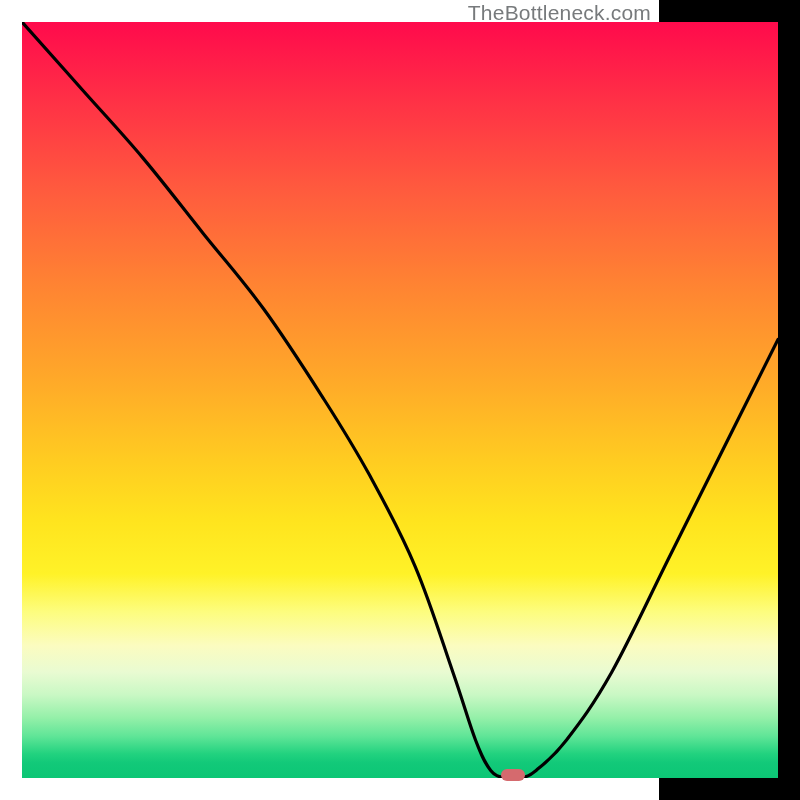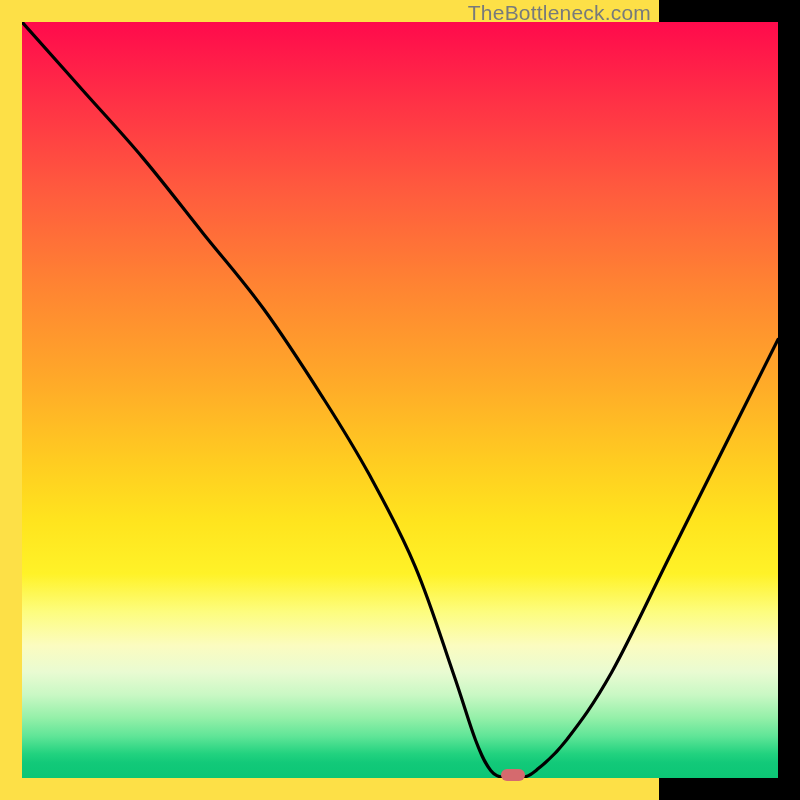--- a/index.html
+++ b/index.html
@@ -9,21 +9,21 @@
     height: 800px;
     background: #000;
     overflow: hidden;
   }
   .frame {
     position: absolute;
     left: 0;
     top: 0;
     width: 659px;
     height: 800px;
-    background: #fde047;
+    background: #ffffff;
   }
   .plot {
     position: absolute;
     left: 22px;
     top: 22px;
     width: 756px;
     height: 756px;
     
     background: linear-gradient(
       to bottom,

